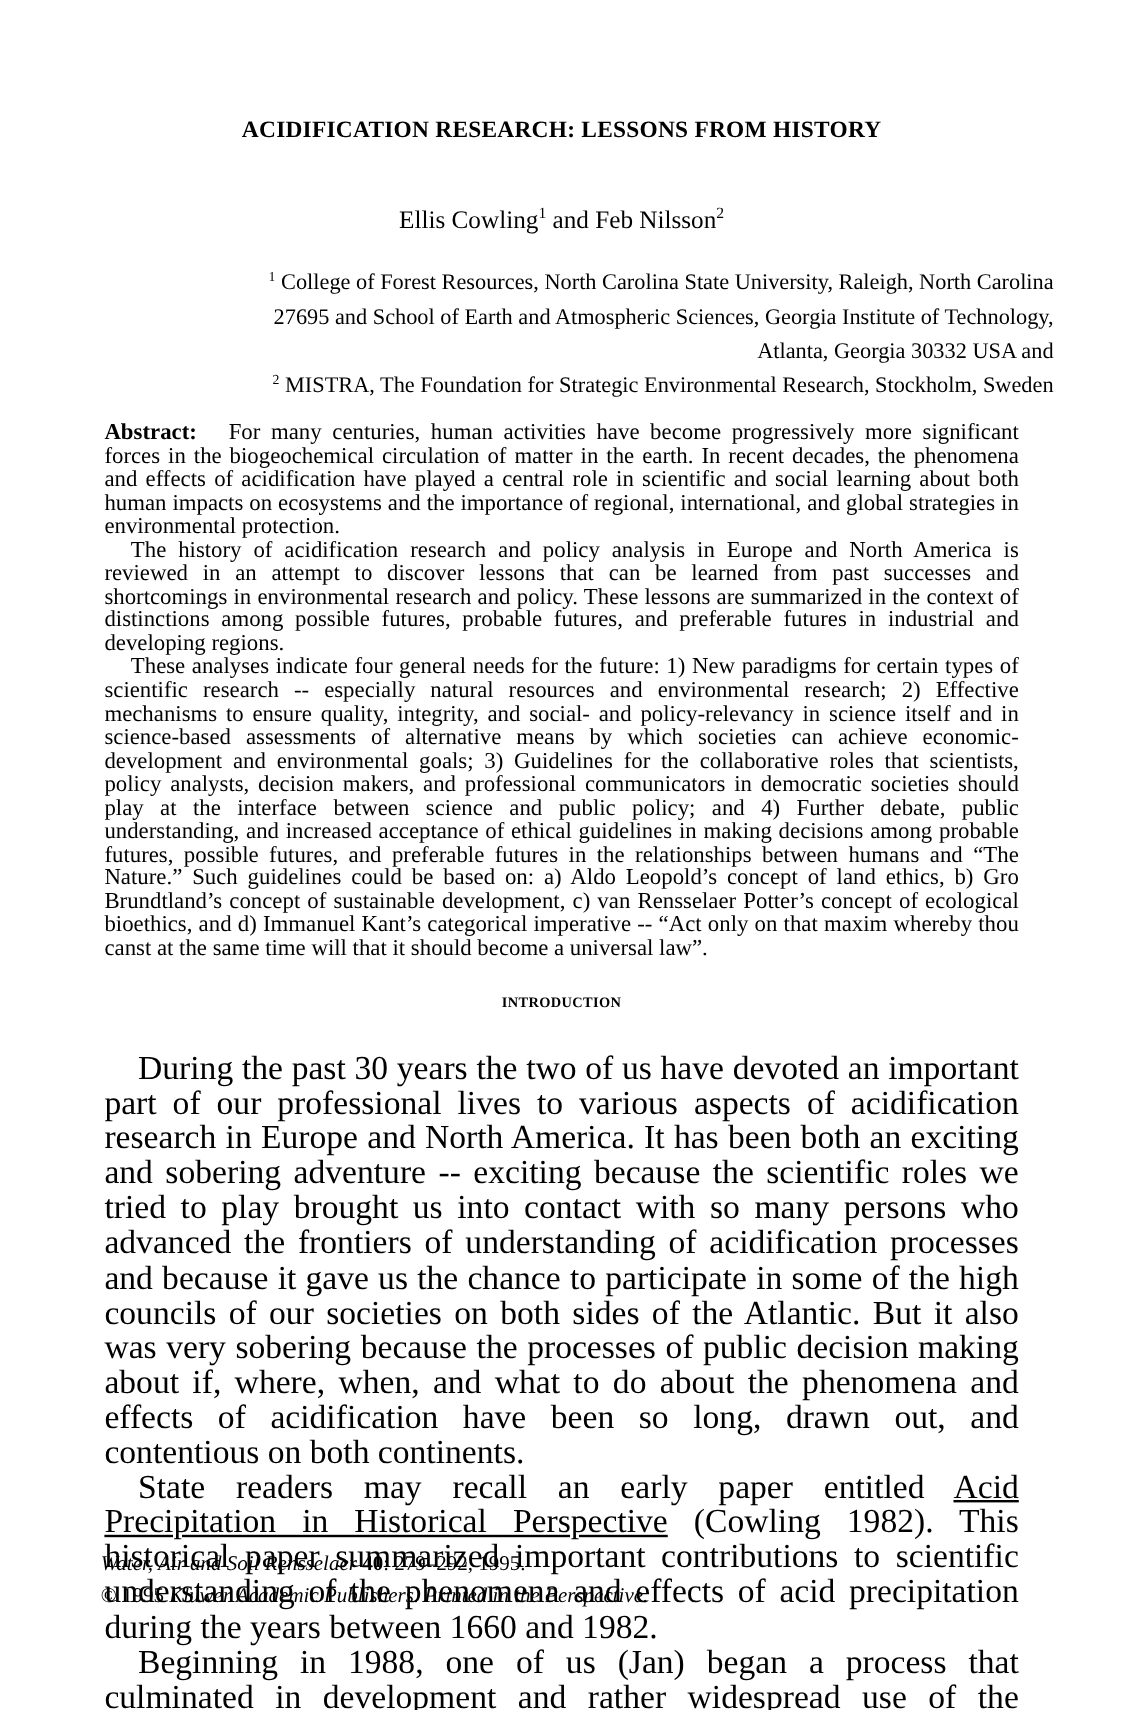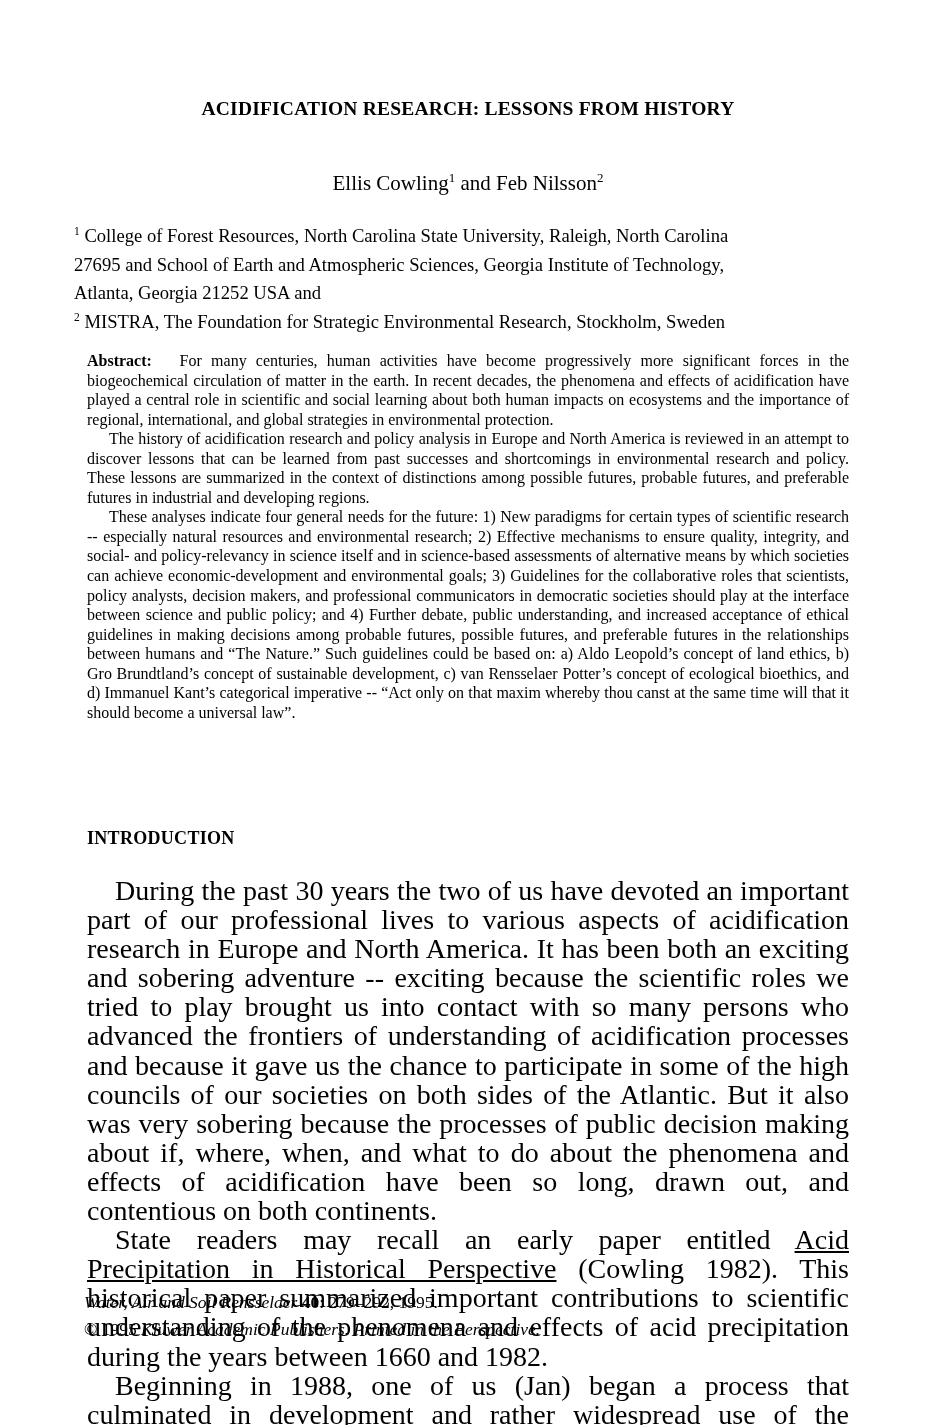--- a/index.html
+++ b/index.html
@@ -48,43 +48,43 @@
     line-height: 26px;
   }
   .authors sup {
     font-size: 0.62em;
     vertical-align: super;
     line-height: 0;
   }
 
   .affiliations {
     position: absolute;
-    left: 74px;
+    left: 88px;
     top: 212px;
     width: 790px;
-    text-align: left;
+    text-align: right;
     font-size: 18.6px;
     line-height: 28.5px;
   }
   .affiliations sup {
     font-size: 0.62em;
     vertical-align: super;
     line-height: 0;
   }
   .affil-line {
     display: block;
   }
 
   
   .abstract-block {
     position: absolute;
     left: 87px;
     top: 341px;
     width: 762px;
-    font-size: 16px;
+    font-size: 19px;
     line-height: 19.55px;
     text-align: justify;
   }
   .abstract-block p {
     margin: 0;
   }
   .abstract-block p.indent {
     text-indent: 22px;
   }
   .abs-label {
@@ -101,22 +101,22 @@
     text-align: justify;
   }
   .keywords-block p { margin: 0; }
 
   
   .section-heading {
     position: absolute;
     left: 87px;
     top: 818px;
     width: 762px;
-    text-align: left;
-    font-size: 18px;
+    text-align: center;
+    font-size: 12px;
     font-weight: bold;
     letter-spacing: 0.3px;
   }
 
   
   .body-block {
     position: absolute;
     left: 87px;
     top: 866px;
     width: 762px;
@@ -162,21 +162,21 @@
     </div>
   </div>
 
   <div class="authors">
     <span>Ellis Cowling</span><sup>1</sup><span> and </span><span>Feb Nilsson</span><sup>2</sup>
   </div>
 
   <div class="affiliations">
     <span class="affil-line"><sup>1</sup><span> College of Forest Resources, North Carolina State University, Raleigh, North Carolina</span></span>
     <span class="affil-line">27695 and School of Earth and Atmospheric Sciences, Georgia Institute of Technology,</span>
-    <span class="affil-line">Atlanta, Georgia 21252 USA and</span>
+    <span class="affil-line">Atlanta, Georgia 30332 USA and</span>
     <span class="affil-line"><sup>2</sup><span> MISTRA, The Foundation for Strategic Environmental Research, Stockholm, Sweden</span></span>
   </div>
 
   <div class="abstract-block">
     <p><span class="abs-label">Abstract:</span>&nbsp;&nbsp; <span>For many centuries, human activities have become progressively more significant forces in the biogeochemical circulation of matter in the earth.  In recent decades, the phenomena and effects of acidification have played a central role in scientific and social learning about both human impacts on ecosystems and the importance of regional, international, and global strategies in environmental protection.</span></p>
     <p class="indent">The history of acidification research and policy analysis in Europe and North America is reviewed in an attempt to discover lessons that can be learned from past successes and shortcomings in environmental research and policy.  These lessons are summarized in the context of distinctions among possible futures, probable futures, and preferable futures in industrial and developing regions.</p>
     <p class="indent">These analyses indicate four general needs for the future:  1) New paradigms for certain types of scientific research -- especially natural resources and environmental research;  2) Effective mechanisms to ensure quality, integrity, and social- and policy-relevancy in science itself and in science-based assessments of alternative means by which societies can achieve economic-development and environmental goals;  3) Guidelines for the collaborative roles that scientists, policy analysts, decision makers, and professional communicators in democratic societies should play at the interface between science and public policy; and  4) Further debate, public understanding, and increased acceptance of ethical guidelines in making decisions among probable futures, possible futures, and preferable futures in the relationships between humans and “The Nature.”  Such guidelines could be based on:  a) Aldo Leopold’s concept of land ethics,  b) Gro Brundtland’s concept of sustainable development,  c) van Rensselaer Potter’s concept of ecological bioethics, and  d) Immanuel Kant’s categorical imperative -- “Act only on that maxim whereby thou canst at the same time will that it should become a universal law”.</p>
   </div>
 
 

